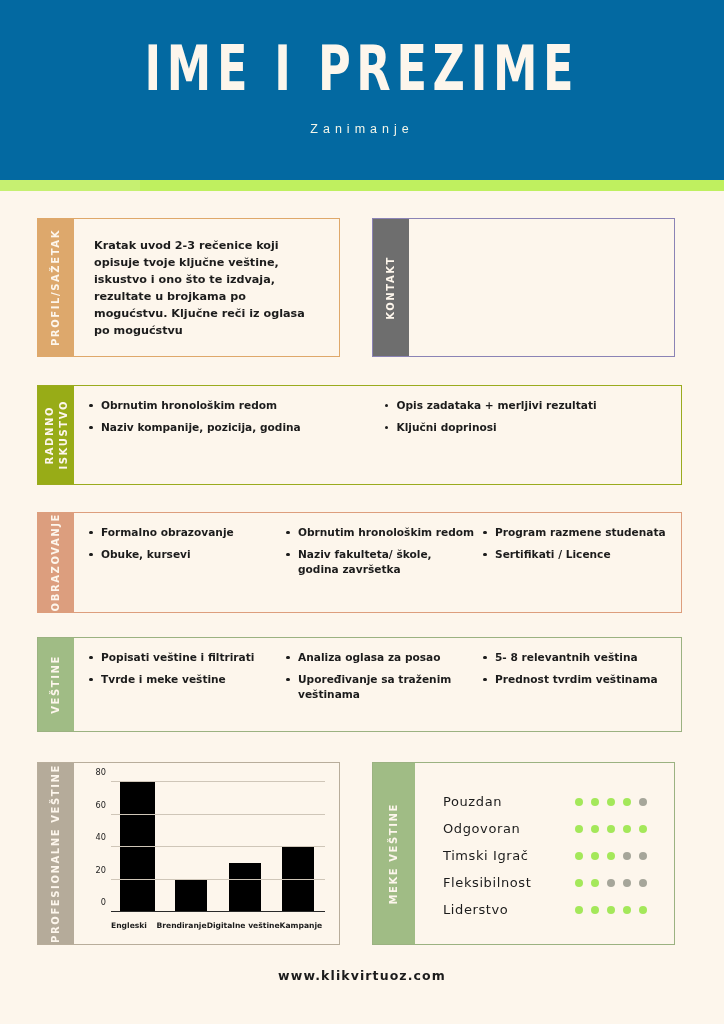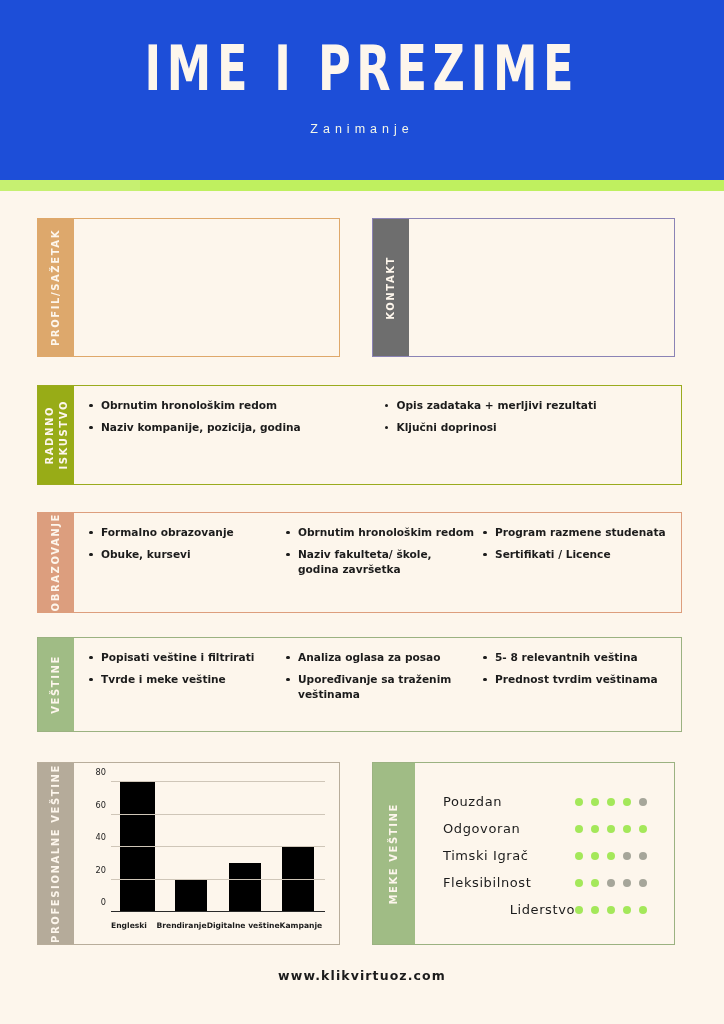--- a/index.html
+++ b/index.html
@@ -9,21 +9,21 @@
     height: 1024px;
     background: #fdf6ec;
     font-family: "Liberation Sans", sans-serif;
     overflow: hidden;
     position: relative;
   }
 
   
   .header {
     height: 180px;
-    background: #1d4ed8;
+    background: #0369a1;
     position: relative;
     display: flex;
     flex-direction: column;
     align-items: center;
     justify-content: center;
   }
   .header-title {
     font-family: "DejaVu Sans", sans-serif;
     font-size: 47px;
     font-weight: 900;
@@ -222,21 +222,21 @@
     border: 1px solid #9bb281;
   }
   #sec-soft .tab { background: #a0bc85; width: 42px; flex: 0 0 42px; }
   #sec-soft .panel { padding: 18px 22px 14px 28px; flex-direction: column; justify-content: center; }
 
   .skill-row {
     display: flex;
     align-items: center;
     margin-bottom: 12px;
   }
-  .skill-row:last-child { margin-bottom: 0; text-align: right; }
+  .skill-row:last-child { margin-bottom: 0; }
   .skill-name {
     font-family: "DejaVu Sans", sans-serif;
     font-size: 13px;
     font-weight: 400;
     letter-spacing: 0.6px;
     color: #1c1c1c;
     width: 132px;
   }
   .dots { display: flex; gap: 8px; }
   .dot { width: 8px; height: 8px; border-radius: 50%; }
@@ -263,20 +263,23 @@
   <div class="header-subtitle">Zanimanje</div>
 </div>
 <div class="stripe-row">
   <div class="stripe-left"></div>
   <div class="stripe-right"></div>
 </div>
 
 <div class="section" id="sec-profil">
   <div class="tab">
     <span class="tab-text">PROFIL/SAŽETAK</span>
+  </div>
+  <div class="panel">
+    <p class="body-text">Kratak uvod 2-3 rečenice koji opisuje tvoje ključne veštine, iskustvo i ono što te izdvaja, rezultate u brojkama po mogućstvu. Ključne reči iz oglasa po mogućstvu</p>
   </div>
 </div>
 
 <div class="section" id="sec-kontakt">
   <div class="tab">
     <span class="tab-text">KONTAKT</span>
   </div>
 </div>
 
 <div class="section" id="sec-radno">

